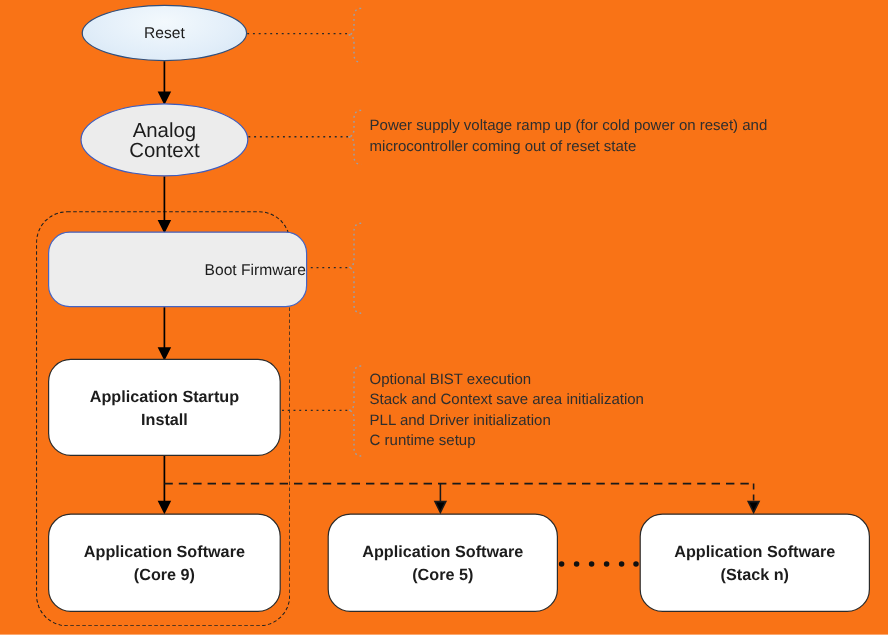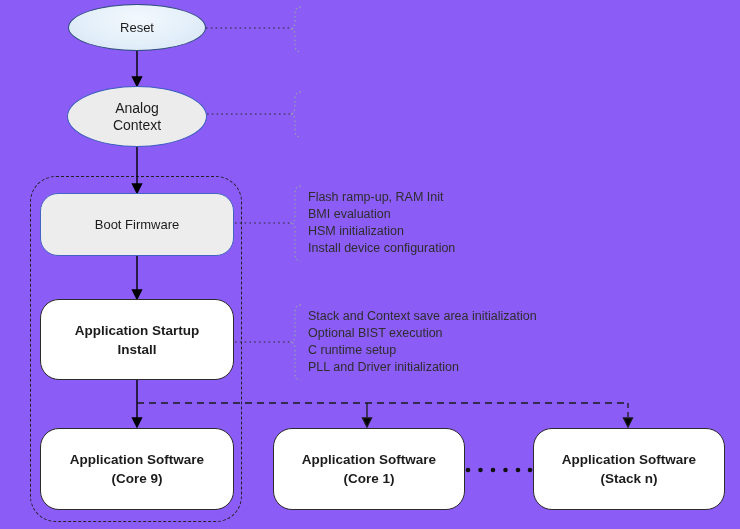--- a/index.html
+++ b/index.html
@@ -1,32 +1,32 @@
 <!DOCTYPE html>
 <html><head>
 <meta charset="utf-8">
 <style>
   html,body{margin:0;padding:0;background:#ffffff;}
   .stage{
-    position:relative;width:740px;height:529px;background:#8b5cf6;overflow:hidden;
+    position:relative;width:740px;height:529px;background:#f97316;overflow:hidden;
     font-family:"Liberation Sans",sans-serif;
   }
   .layer{position:absolute;left:0;top:0;width:740px;height:529px;}
   
   .node{
     position:absolute;display:flex;flex-direction:column;align-items:center;justify-content:center;
     text-align:center;box-sizing:border-box;color:#1c1c1c;
   }
   .ellipse{border-radius:50%;}
   .ellipse-reset{
     background:radial-gradient(ellipse at 50% 30%, #f3f9fd 0%, #e2eef9 60%, #d4e5f4 100%);
     border:1.5px solid #2f4f7d;font-size:13px;
   }
   .ellipse-analog{
-    background:#ececec;border:1.6px solid #3c5cc0;font-size:14px;
+    background:#ececec;border:1.6px solid #3c5cc0;font-size:17px;
   }
   .box{border-radius:19px;}
   .box-boot{
     background:#ededed;border:1.5px solid #4464c4;font-size:13px;
   }
   .box-plain{
     background:#ffffff;border:1.4px solid #2b2b2b;font-weight:bold;font-size:13.5px;line-height:19px;
   }
   .node .ln{display:block;line-height:17px;}
   .box-plain .ln{line-height:19px;}
@@ -94,53 +94,51 @@
 
   <div class="node ellipse ellipse-reset" style="left:68px;top:4px;width:138px;height:47px;">
     <span class="ln">Reset</span>
   </div>
 
   <div class="node ellipse ellipse-analog" style="left:67px;top:86px;width:140px;height:61px;">
     <span class="ln">Analog</span>
     <span class="ln">Context</span>
   </div>
 
-  <div class="node box box-boot" style="left:40px;top:193px;width:194px;height:63px;border-radius:18px;">
+  <div class="node box box-boot" style="left:40px;top:193px;width:216px;height:63px;border-radius:18px;align-items:flex-end;">
     <span class="ln">Boot Firmware</span>
   </div>
 
   <div class="node box box-plain" style="left:40px;top:299px;width:194px;height:81px;">
     <span class="ln">Application Startup</span>
     <span class="ln">Install</span>
   </div>
 
   <div class="node box box-plain" style="left:40px;top:428px;width:194px;height:82px;">
     <span class="ln">Application Software</span>
     <span class="ln">(Core 9)</span>
   </div>
 
   <div class="node box box-plain" style="left:273px;top:428px;width:192px;height:82px;">
     <span class="ln">Application Software</span>
-    <span class="ln">(Core 1)</span>
+    <span class="ln">(Core 5)</span>
   </div>
 
   <div class="node box box-plain" style="left:533px;top:428px;width:192px;height:82px;">
     <span class="ln">Application Software</span>
     <span class="ln">(Stack n)</span>
   </div>
 
 
-
-  <div class="ann" style="top:189px;">
-    <div class="ann-line">Flash ramp-up, RAM Init</div>
-    <div class="ann-line">BMI evaluation</div>
-    <div class="ann-line">HSM initialization</div>
-    <div class="ann-line">Install device configuration</div>
+  <div class="ann ann-analog" style="top:96px;">
+    <div class="ann-line">Power supply voltage ramp up (for cold power on reset) and</div>
+    <div class="ann-line">microcontroller coming out of reset state</div>
   </div>
 
+
   <div class="ann" style="top:308px;">
+    <div class="ann-line">Optional BIST execution</div>
     <div class="ann-line">Stack and Context save area initialization</div>
-    <div class="ann-line">Optional BIST execution</div>
+    <div class="ann-line">PLL and Driver initialization</div>
     <div class="ann-line">C runtime setup</div>
-    <div class="ann-line">PLL and Driver initialization</div>
   </div>
 
 </div>
 
 </body></html>

